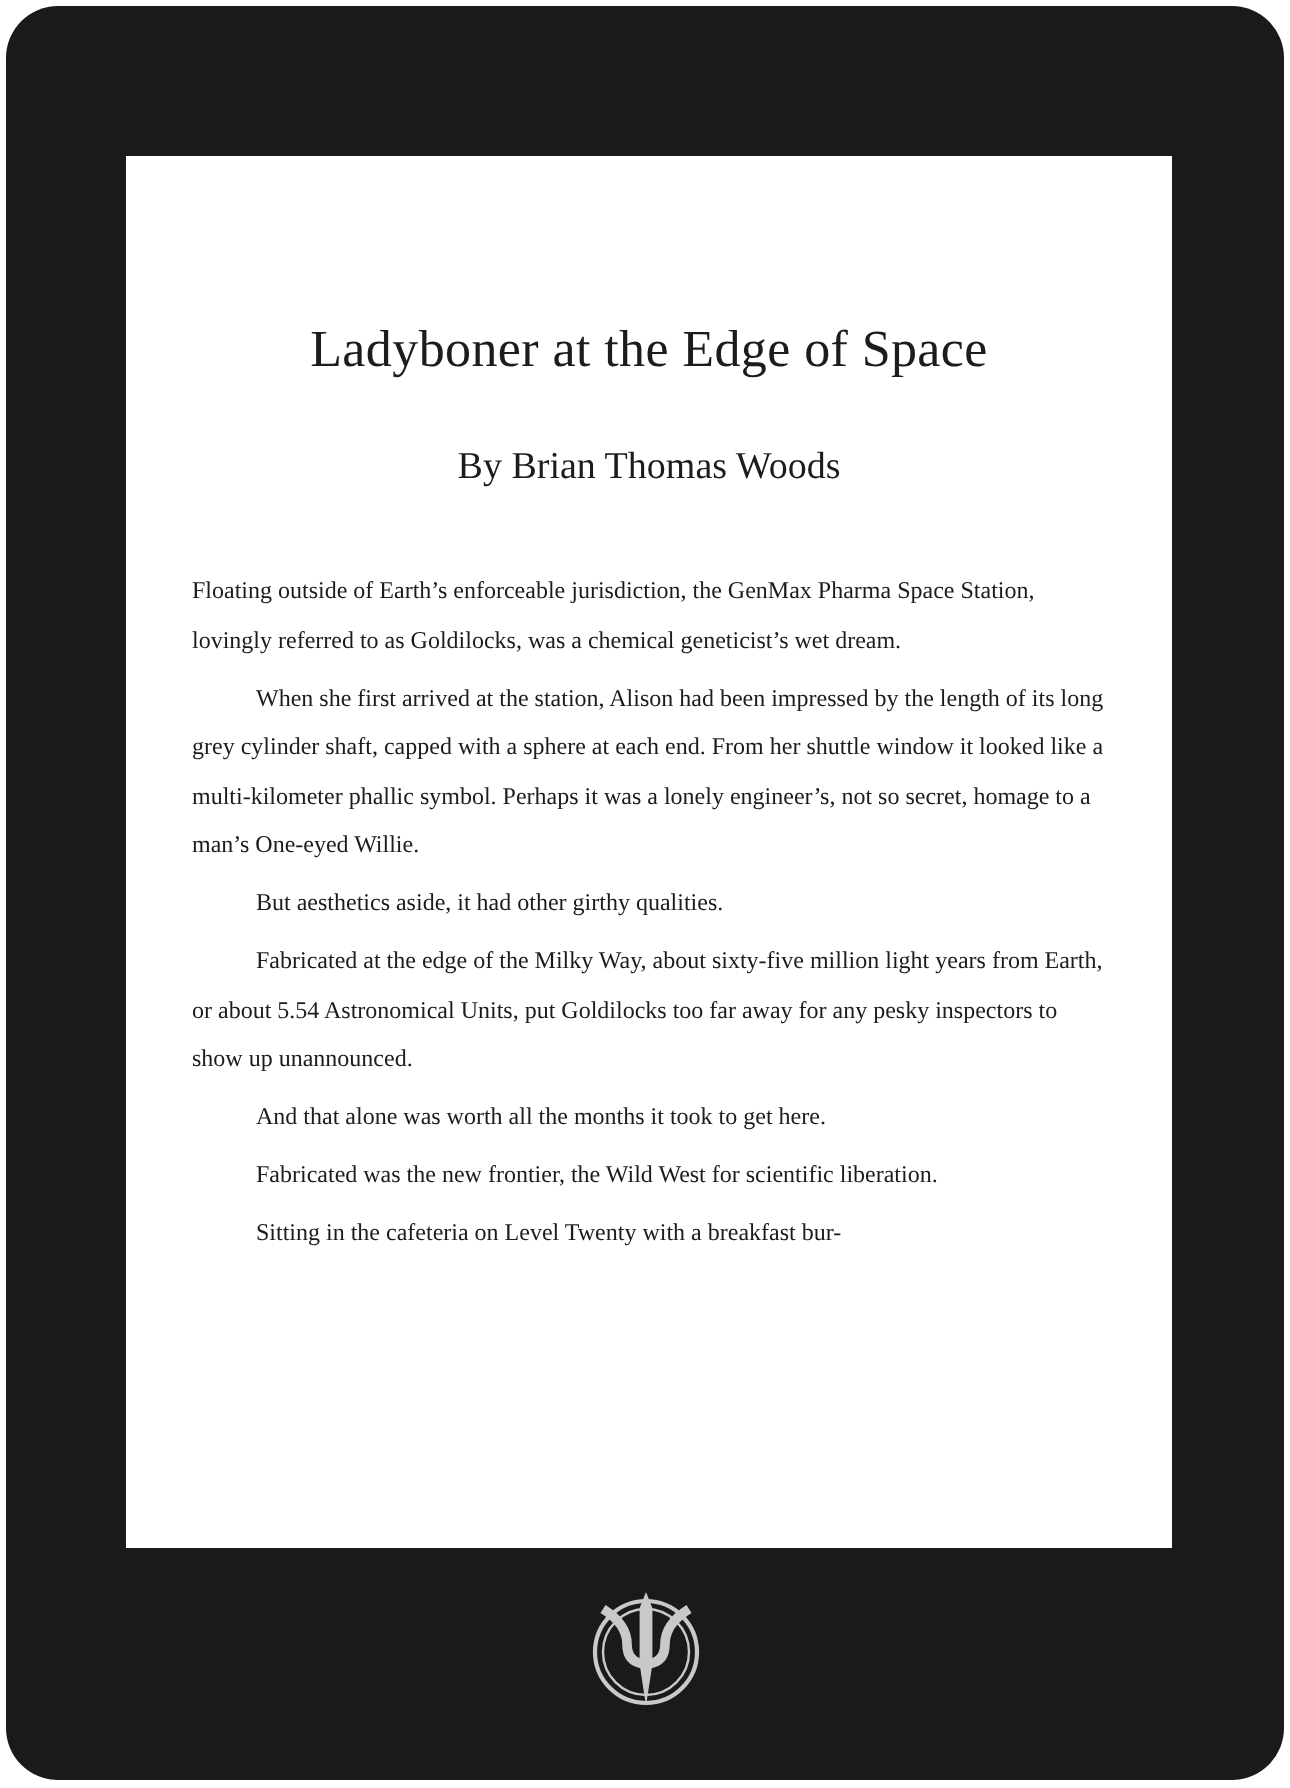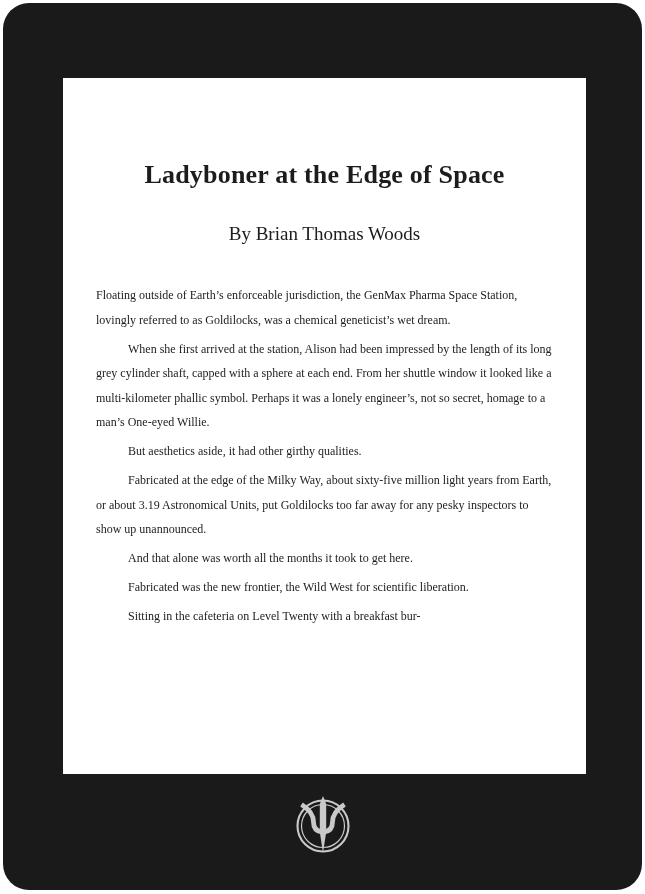--- a/index.html
+++ b/index.html
@@ -36,21 +36,21 @@
   .page {
     box-sizing: border-box;
     width: 100%;
     height: 100%;
     padding: 78px 33px 0 33px;
     color: #1c1c1c;
   }
   .book-title {
     margin: 0;
     font-size: 26px;
-    font-weight: 700;
+    font-weight: 400;
     line-height: 38px;
     text-align: center;
     letter-spacing: 0.2px;
     color: #1c1c1c;
   }
   .book-byline {
     margin: 23px 0 0 0;
     font-size: 19px;
     font-weight: 400;
     line-height: 34px;
@@ -87,21 +87,21 @@
   <div class="device">
 
     <div class="screen">
       <div class="page">
         <h1 class="book-title">Ladyboner at the Edge of Space</h1>
         <h2 class="book-byline">By Brian Thomas Woods</h2>
         <div class="book-text">
             <p>Floating outside of Earth’s enforceable jurisdiction, the GenMax Pharma Space Station, lovingly referred to as Goldilocks, was a chemical geneticist’s wet dream.</p>
             <p>When she first arrived at the station, Alison had been impressed by the length of its long grey cylinder shaft, capped with a sphere at each end. From her shuttle window it looked like a multi-kilometer phallic symbol. Perhaps it was a lonely engineer’s, not so secret, homage to a man’s One-eyed Willie.</p>
             <p>But aesthetics aside, it had other girthy qualities.</p>
-            <p>Fabricated at the edge of the Milky Way, about sixty-five million light years from Earth, or about 3.19 Astronomical Units, put Goldilocks too far away for any pesky inspectors to show up unannounced.</p>
+            <p>Fabricated at the edge of the Milky Way, about sixty-five million light years from Earth, or about 5.54 Astronomical Units, put Goldilocks too far away for any pesky inspectors to show up unannounced.</p>
             <p>And that alone was worth all the months it took to get here.</p>
             <p>Fabricated was the new frontier, the Wild West for scientific liberation.</p>
             <p>Sitting in the cafeteria on Level Twenty with a breakfast bur-</p>
           </div>
       </div>
     </div>
 
     <div class="bezel-logo">
       <svg width="68" height="68" viewBox="0 0 68 68" aria-hidden="true">
 

